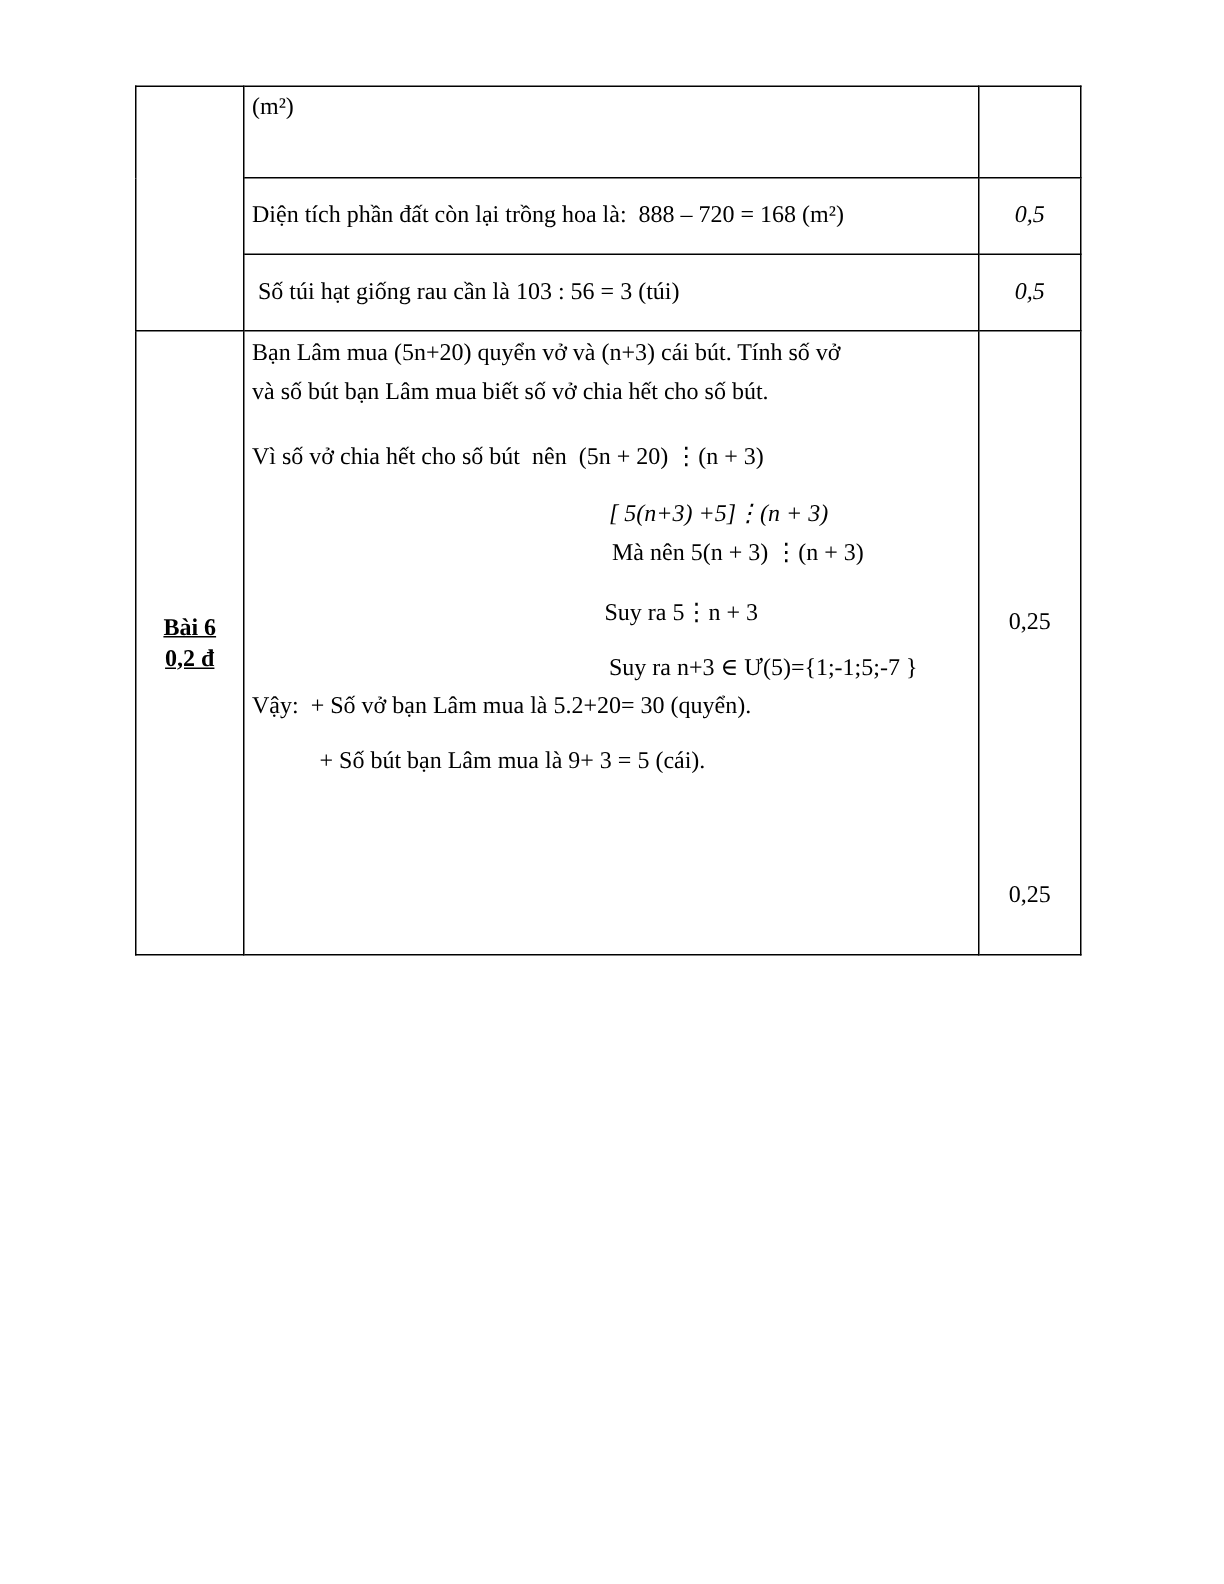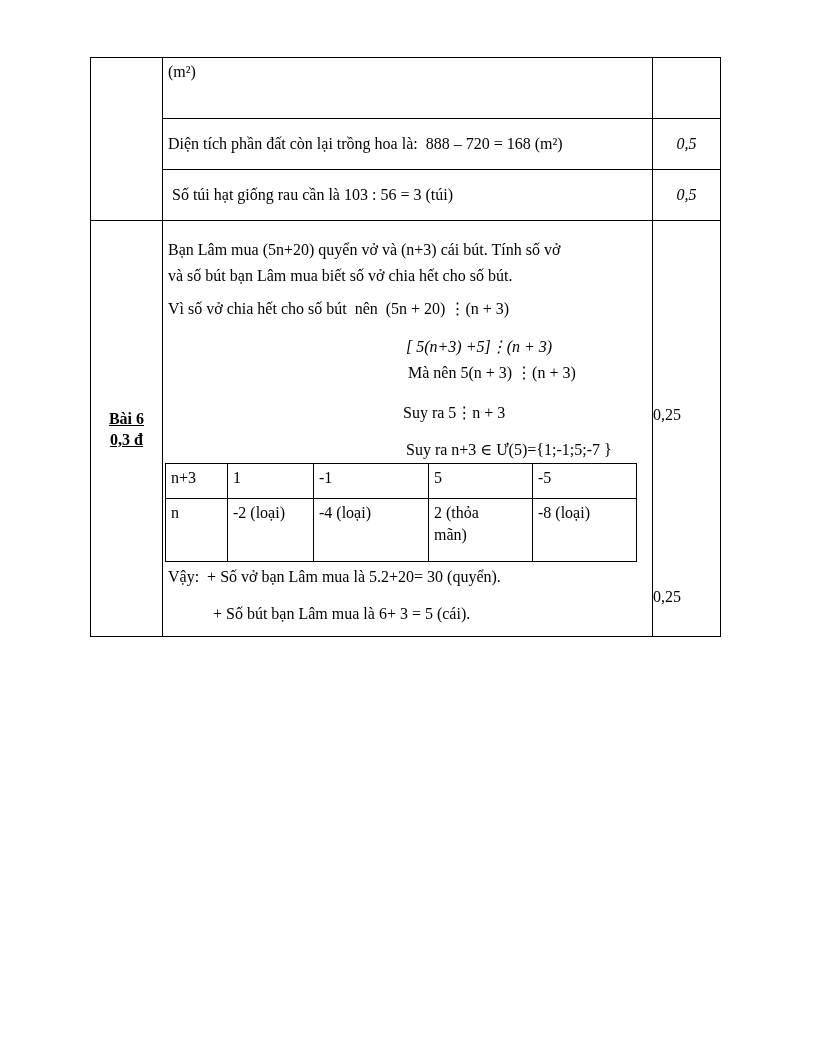--- a/index.html
+++ b/index.html
@@ -46,22 +46,22 @@
     text-align: center;
     vertical-align: middle;
   }
   .score-italic { font-style: italic; }
   td.bai6-content { padding: 0; }
   .p {
     white-space: pre-wrap;
     padding: 0 5px;
     line-height: 20px;
   }
-  .p-statement { margin-top: 16px; line-height: 26px; }
-  .p-vi  { margin-top: 10px; }
+  .p-statement { margin-top: 2px; line-height: 26px; }
+  .p-vi  { margin-top: 20px; }
   .p-f1  { margin-top: 18px; margin-left: 238px; font-style: italic; }
   .p-f2  { margin-top: 6px; margin-left: 240px; }
   .p-f3  { margin-top: 20px; margin-left: 235px; }
   .p-f4  { margin-top: 17px; margin-left: 238px; }
   .p-c1  { margin-top: 5px; }
   .p-c2  { margin-top: 17px; margin-left: 45px; }
   .values-table {
     border-collapse: collapse;
     table-layout: fixed;
     width: 471px;
@@ -75,21 +75,21 @@
     line-height: 22px;
     white-space: pre-wrap;
   }
   .values-table tr.vt-row1 { height: 35px; }
   .values-table tr.vt-row2 { height: 63px; }
   .bai6-score { position: relative; }
   .bai6-score .score-abs {
     position: absolute;
     left: 0;
     right: 0;
-    text-align: left;
+    text-align: center;
   }
   .score-pos-1 { top: 185px; }
   .score-pos-2 { top: 367px; }
 </style>
 </head>
 <body>
 
 <table class="doc-table">
   <colgroup>
     <col style="width:72px">
@@ -106,58 +106,32 @@
       <td class="content-cell vmid">Diện tích phần đất còn lại trồng hoa là:  888 – 720 = 168 (m²)</td>
       <td class="score-cell score-italic">0,5</td>
     </tr>
     <tr style="height:40px">
       <td class="content-cell vmid"> Số túi hạt giống rau cần là 103 : 56 = 3 (túi)</td>
       <td class="score-cell score-italic">0,5</td>
     </tr>
     <tr style="height:416px">
       <td class="label-col">
         <div>Bài 6</div>
-        <div>0,3 đ</div>
+        <div>0,2 đ</div>
       </td>
       <td class="bai6-content">
         <div class="p p-statement">Bạn Lâm mua (5n+20) quyển vở và (n+3) cái bút. Tính số vở
 và số bút bạn Lâm mua biết số vở chia hết cho số bút.</div>
         <div class="p p-vi">Vì số vở chia hết cho số bút  nên  (5n + 20) ⋮(n + 3)</div>
         <div class="p p-f1">[ 5(n+3) +5]⋮(n + 3)</div>
         <div class="p p-f2">Mà nên 5(n + 3) ⋮(n + 3)</div>
         <div class="p p-f3">Suy ra 5⋮n + 3</div>
         <div class="p p-f4">Suy ra n+3 ∈ Ư(5)={1;-1;5;-7 }</div>
-        <table class="values-table">
-          <colgroup>
-            <col style="width:62px">
-            <col style="width:86px">
-            <col style="width:115px">
-            <col style="width:104px">
-            <col style="width:104px">
-          </colgroup>
-          <tbody>
-            <tr class="vt-row1">
-              <td>n+3</td>
-              <td>1</td>
-              <td>-1</td>
-              <td>5</td>
-              <td>-5</td>
-            </tr>
-            <tr class="vt-row2">
-              <td>n</td>
-              <td>-2 (loại)</td>
-              <td>-4 (loại)</td>
-              <td>2 (thỏa
-mãn)</td>
-              <td>-8 (loại)</td>
-            </tr>
-          </tbody>
-        </table>
         <div class="p p-c1">Vậy:  + Số vở bạn Lâm mua là 5.2+20= 30 (quyển).</div>
-        <div class="p p-c2">+ Số bút bạn Lâm mua là 6+ 3 = 5 (cái).</div>
+        <div class="p p-c2">+ Số bút bạn Lâm mua là 9+ 3 = 5 (cái).</div>
       </td>
       <td class="score-cell bai6-score">
         <span class="score-abs score-pos-1">0,25</span>
         <span class="score-abs score-pos-2">0,25</span>
       </td>
     </tr>
   </tbody>
 </table>
 
 </body></html>

